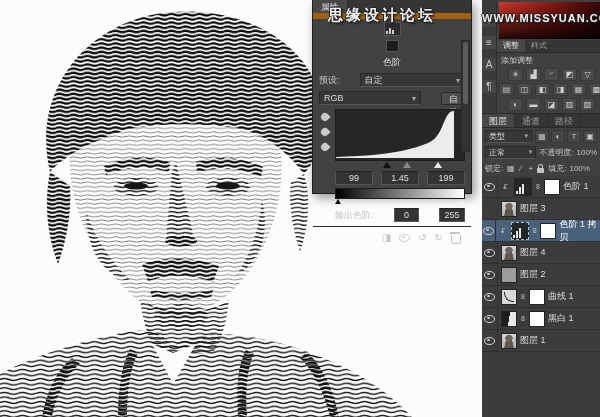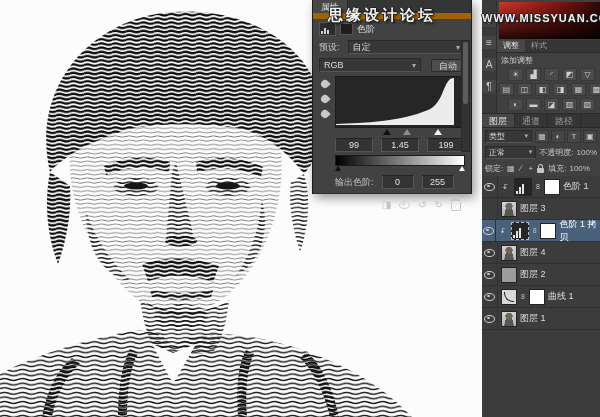--- a/index.html
+++ b/index.html
@@ -8,27 +8,27 @@
        background:#fcfcfc;-webkit-font-smoothing:antialiased;}
   
   .canvas{position:absolute;left:0;top:0;width:482px;height:417px;background:#fcfcfc;}
   .canvas svg{display:block;}
   
   .props{position:absolute;left:312px;top:0;width:158px;height:193px;
          background:#424242;border:1px solid #1e1e1e;border-top:none;
          box-shadow:3px 4px 10px rgba(0,0,0,.4);color:#d6d6d6;font-size:9px;}
   .props-tabbar{height:13px;background:#353535;border-bottom:6px solid #a16207;display:flex;}
   .ptab{background:#474747;color:#e2e2e2;padding:1px 8px 0;font-size:9px;border-right:1px solid #2a2a2a;}
-  .phead{display:flex;align-items:center;gap:4px;padding:3px 6px 2px;}
+  .phead{display:flex;align-items:center;gap:4px;padding:3px 6px 2px;flex-direction:column;}
   .hist-ico{display:inline-flex;align-items:flex-end;gap:1px;width:13px;height:10px;background:#2c2c2c;border:1px solid #555;padding:1px;}
   .hist-ico i{display:block;width:2px;background:#cfcfcf;}
   .hist-ico i:nth-child(1){height:3px}.hist-ico i:nth-child(2){height:6px}.hist-ico i:nth-child(3){height:4px}
   .mask-ico{width:11px;height:10px;background:#1d1d1d;border:1px solid #555;}
   .ptitle{font-size:9px;color:#dedede;}
-  .prow{display:flex;align-items:center;gap:8px;padding:2px 6px;}
+  .prow{display:flex;align-items:center;gap:20px;padding:2px 6px;}
   .plabel{color:#c3c3c3;white-space:nowrap;}
   .pselect{flex:1;display:flex;justify-content:space-between;align-items:center;
            background:#373737;border:1px solid #2a2a2a;border-bottom-color:#555;
            height:12px;padding:0 4px;color:#dcdcdc;}
   .pselect .dd{font-style:normal;font-weight:normal;color:#aaa;font-size:8px;}
   .chansel{flex:0 0 92px;}
   .autobtn{margin-left:auto;background:#4d4d4d;border:1px solid #2a2a2a;color:#ddd;
            font-size:9px;height:13px;padding:0 7px;border-radius:2px;font-family:Liberation Serif, serif;}
   .pmain{display:flex;padding:2px 6px 0;}
   .droppers{width:16px;display:flex;flex-direction:column;gap:7px;padding-top:4px;}
@@ -402,20 +402,29 @@
               <i></i>
             </span>
             <span class="linkI">8</span>
             <span class="maskth"></span>
             <span class="lname">曲线 1</span>
           </div>
           <div class="lr">
             <span class="eyecell">
               <span class="eyeI"></span>
             </span>
+            <span class="th bw"></span>
+            <span class="linkI">8</span>
+            <span class="maskth"></span>
+            <span class="lname">黑白 1</span>
+          </div>
+          <div class="lr">
+            <span class="eyecell">
+              <span class="eyeI"></span>
+            </span>
             <span class="th photo"></span>
             <span class="lname">图层 1</span>
           </div>
         </div>
     </div>
   </div>
 
   <div class="wm wm-title">思缘设计论坛</div>
   <div class="wm wm-url">WWW.MISSYUAN.COM</div>
 

